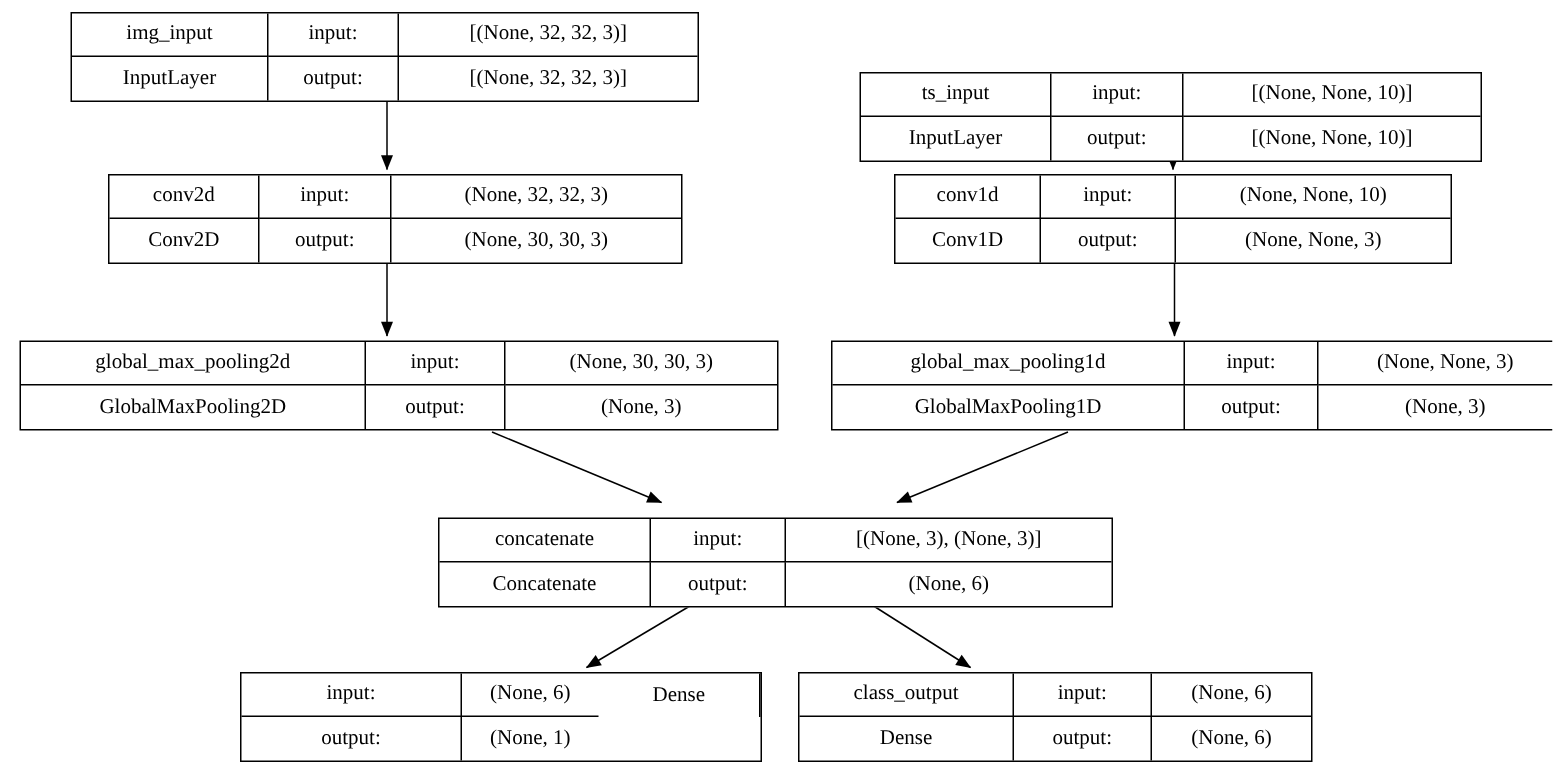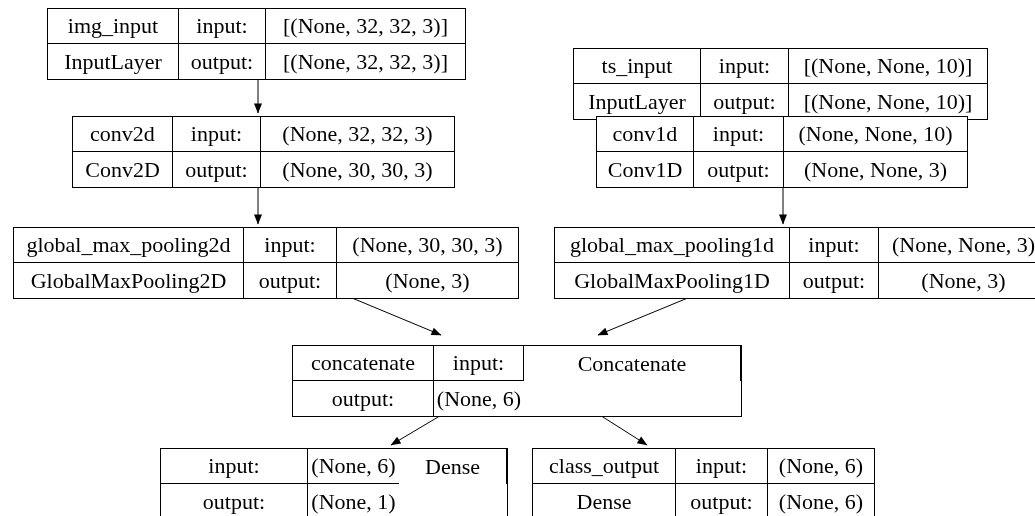--- a/index.html
+++ b/index.html
@@ -17,22 +17,22 @@
     left: 0; top: 0;
     width: 1035px; height: 516px;
   }
   .node {
     position: absolute;
     display: grid;
     grid-template-rows: 1fr 1fr;
     box-sizing: border-box;
     border: 1px solid #000000;
     background: #ffffff;
-    height: 72px;
-    font-size: 22px;
+    height: 60px;
+    font-size: 14px;
     line-height: 1;
   }
   .cell {
     display: flex;
     align-items: center;
     justify-content: center;
     box-sizing: border-box;
     white-space: nowrap;
     overflow: hidden;
     padding: 0 4px;
@@ -123,20 +123,21 @@
     <div class="cell c2 r1">input:</div>
     <div class="cell c3 r1">(None, None, 3)</div>
     <div class="cell c1 r2">GlobalMaxPooling1D</div>
     <div class="cell c2 r2">output:</div>
     <div class="cell c3 r2">(None, 3)</div>
   </div>
 
   <div class="node n-concat">
     <div class="cell c1 r1">concatenate</div>
     <div class="cell c2 r1">input:</div>
+    <div class="cell c3 r1">[(None, 3), (None, 3)]</div>
     <div class="cell c1 r2">Concatenate</div>
     <div class="cell c2 r2">output:</div>
     <div class="cell c3 r2">(None, 6)</div>
   </div>
 
   <div class="node n-score">
     <div class="cell c2 r1">input:</div>
     <div class="cell c3 r1">(None, 6)</div>
     <div class="cell c1 r2">Dense</div>
     <div class="cell c2 r2">output:</div>

